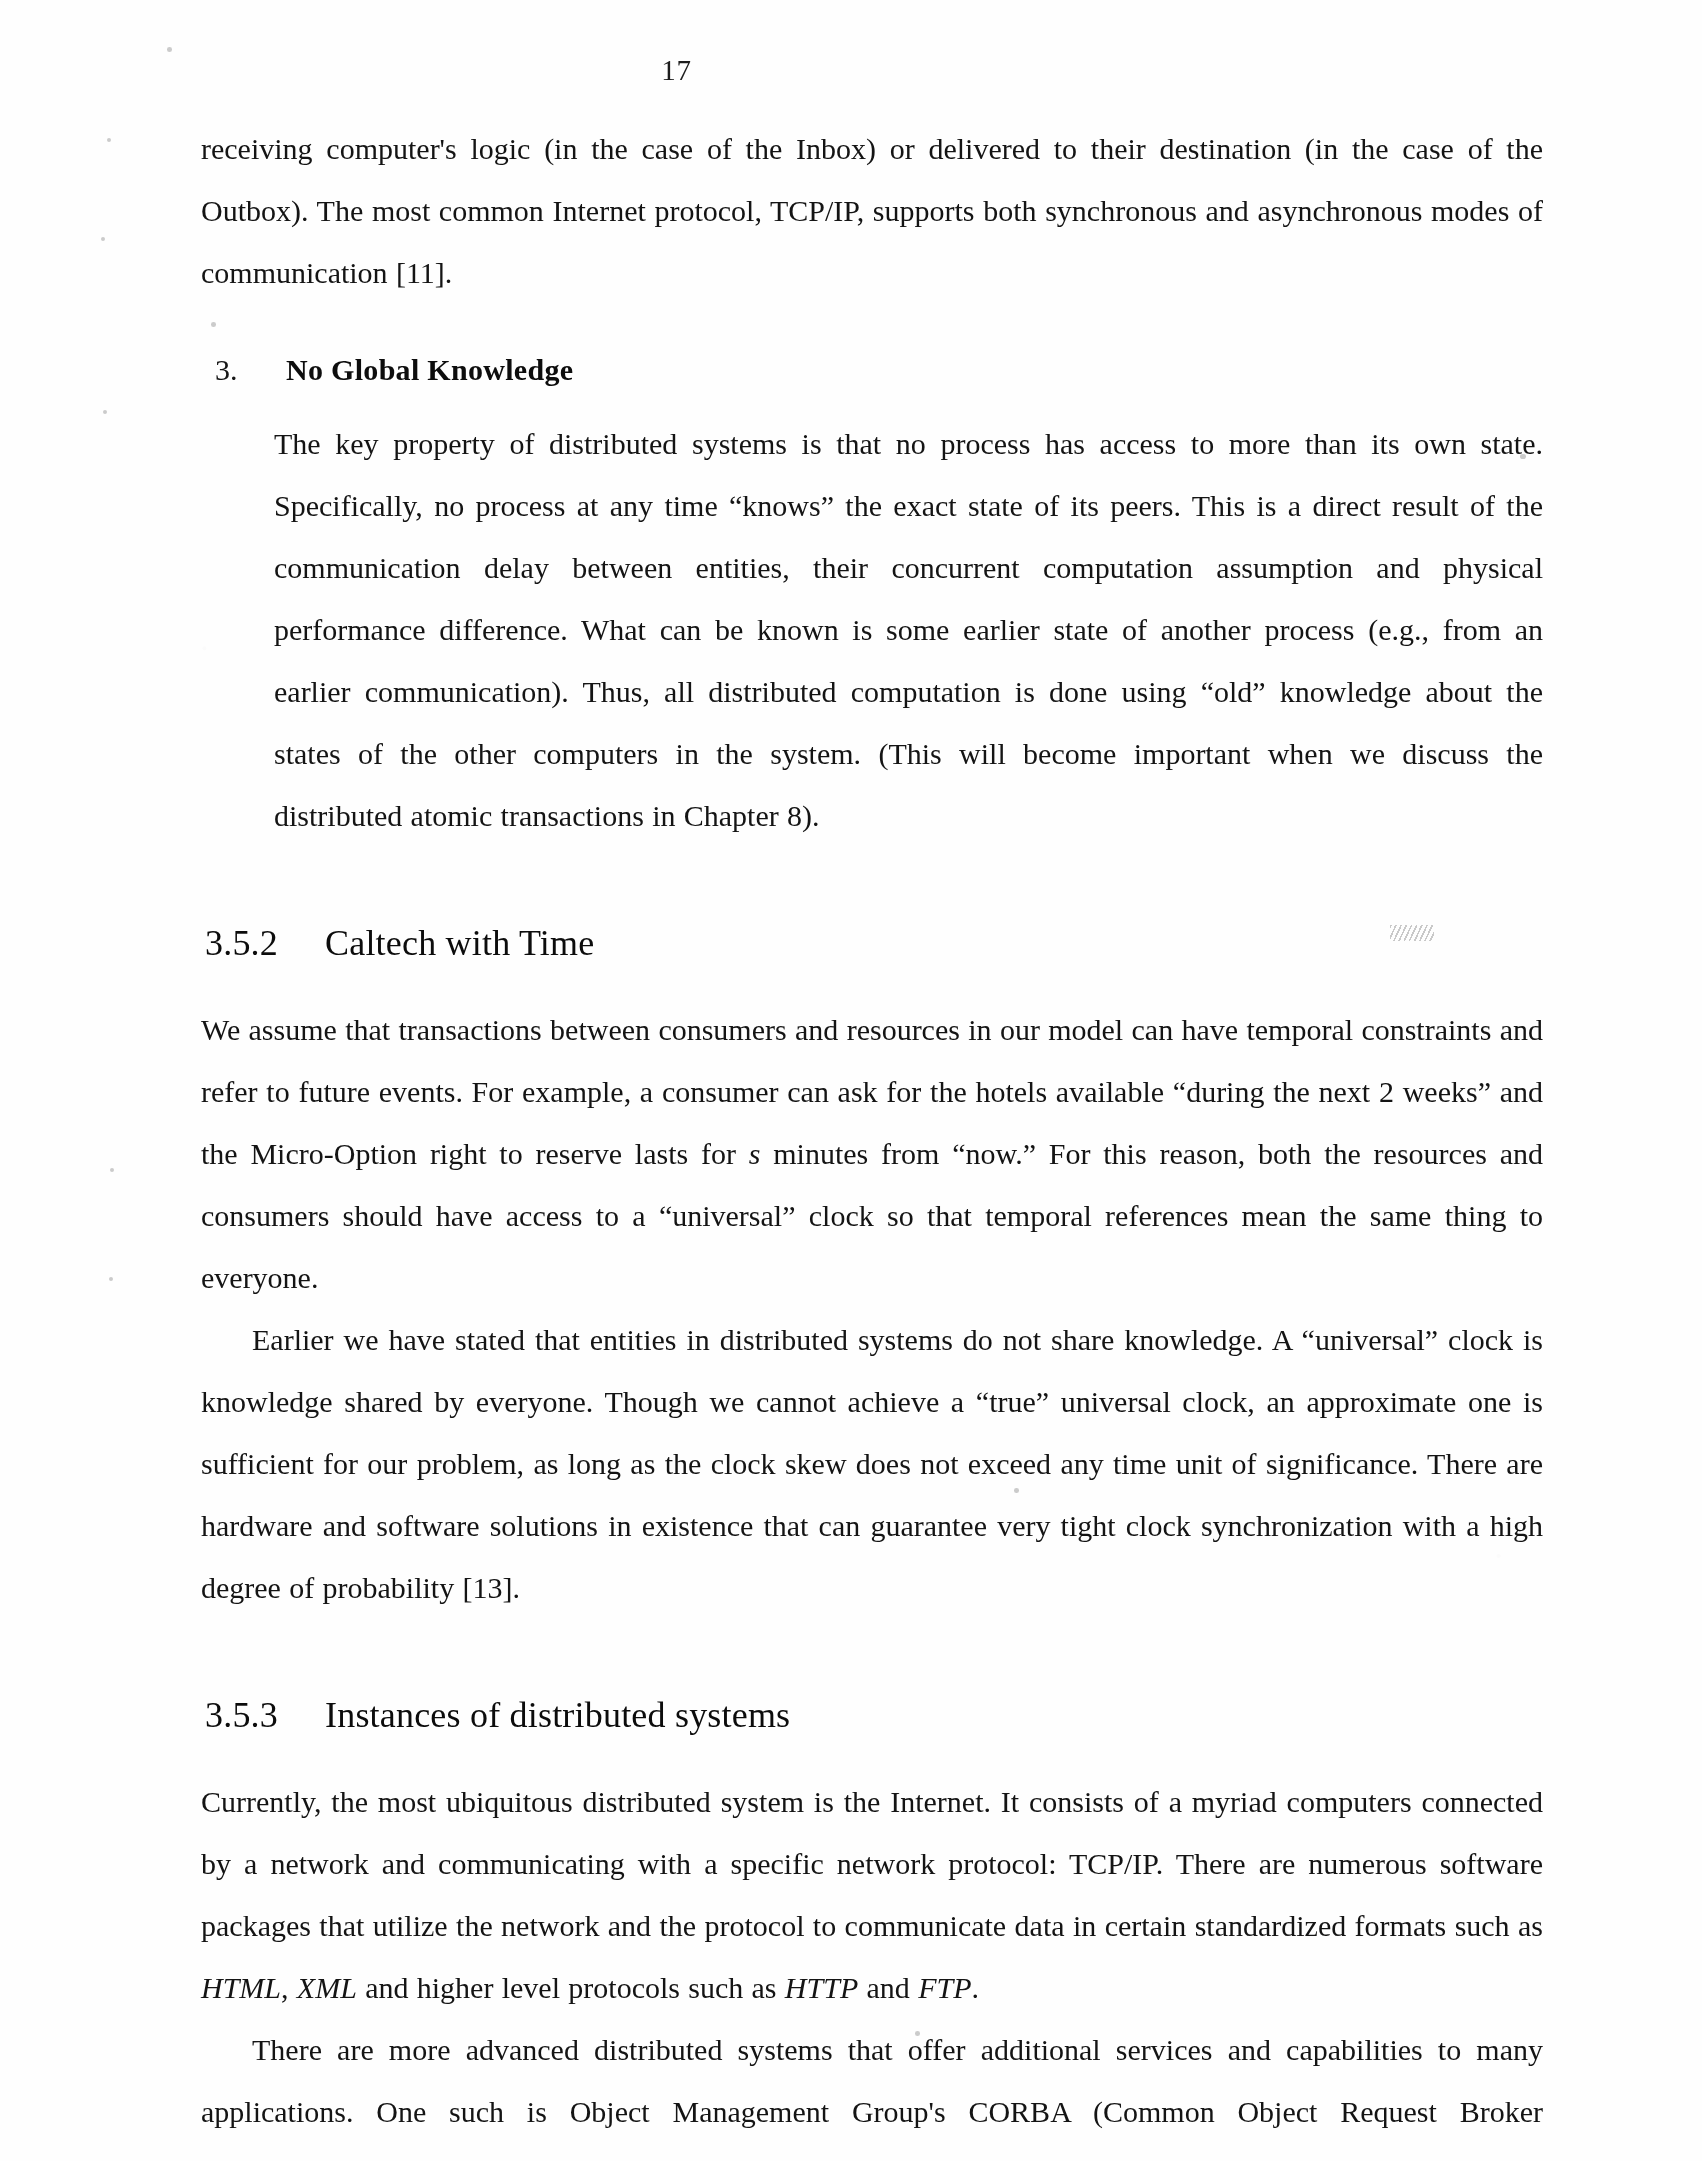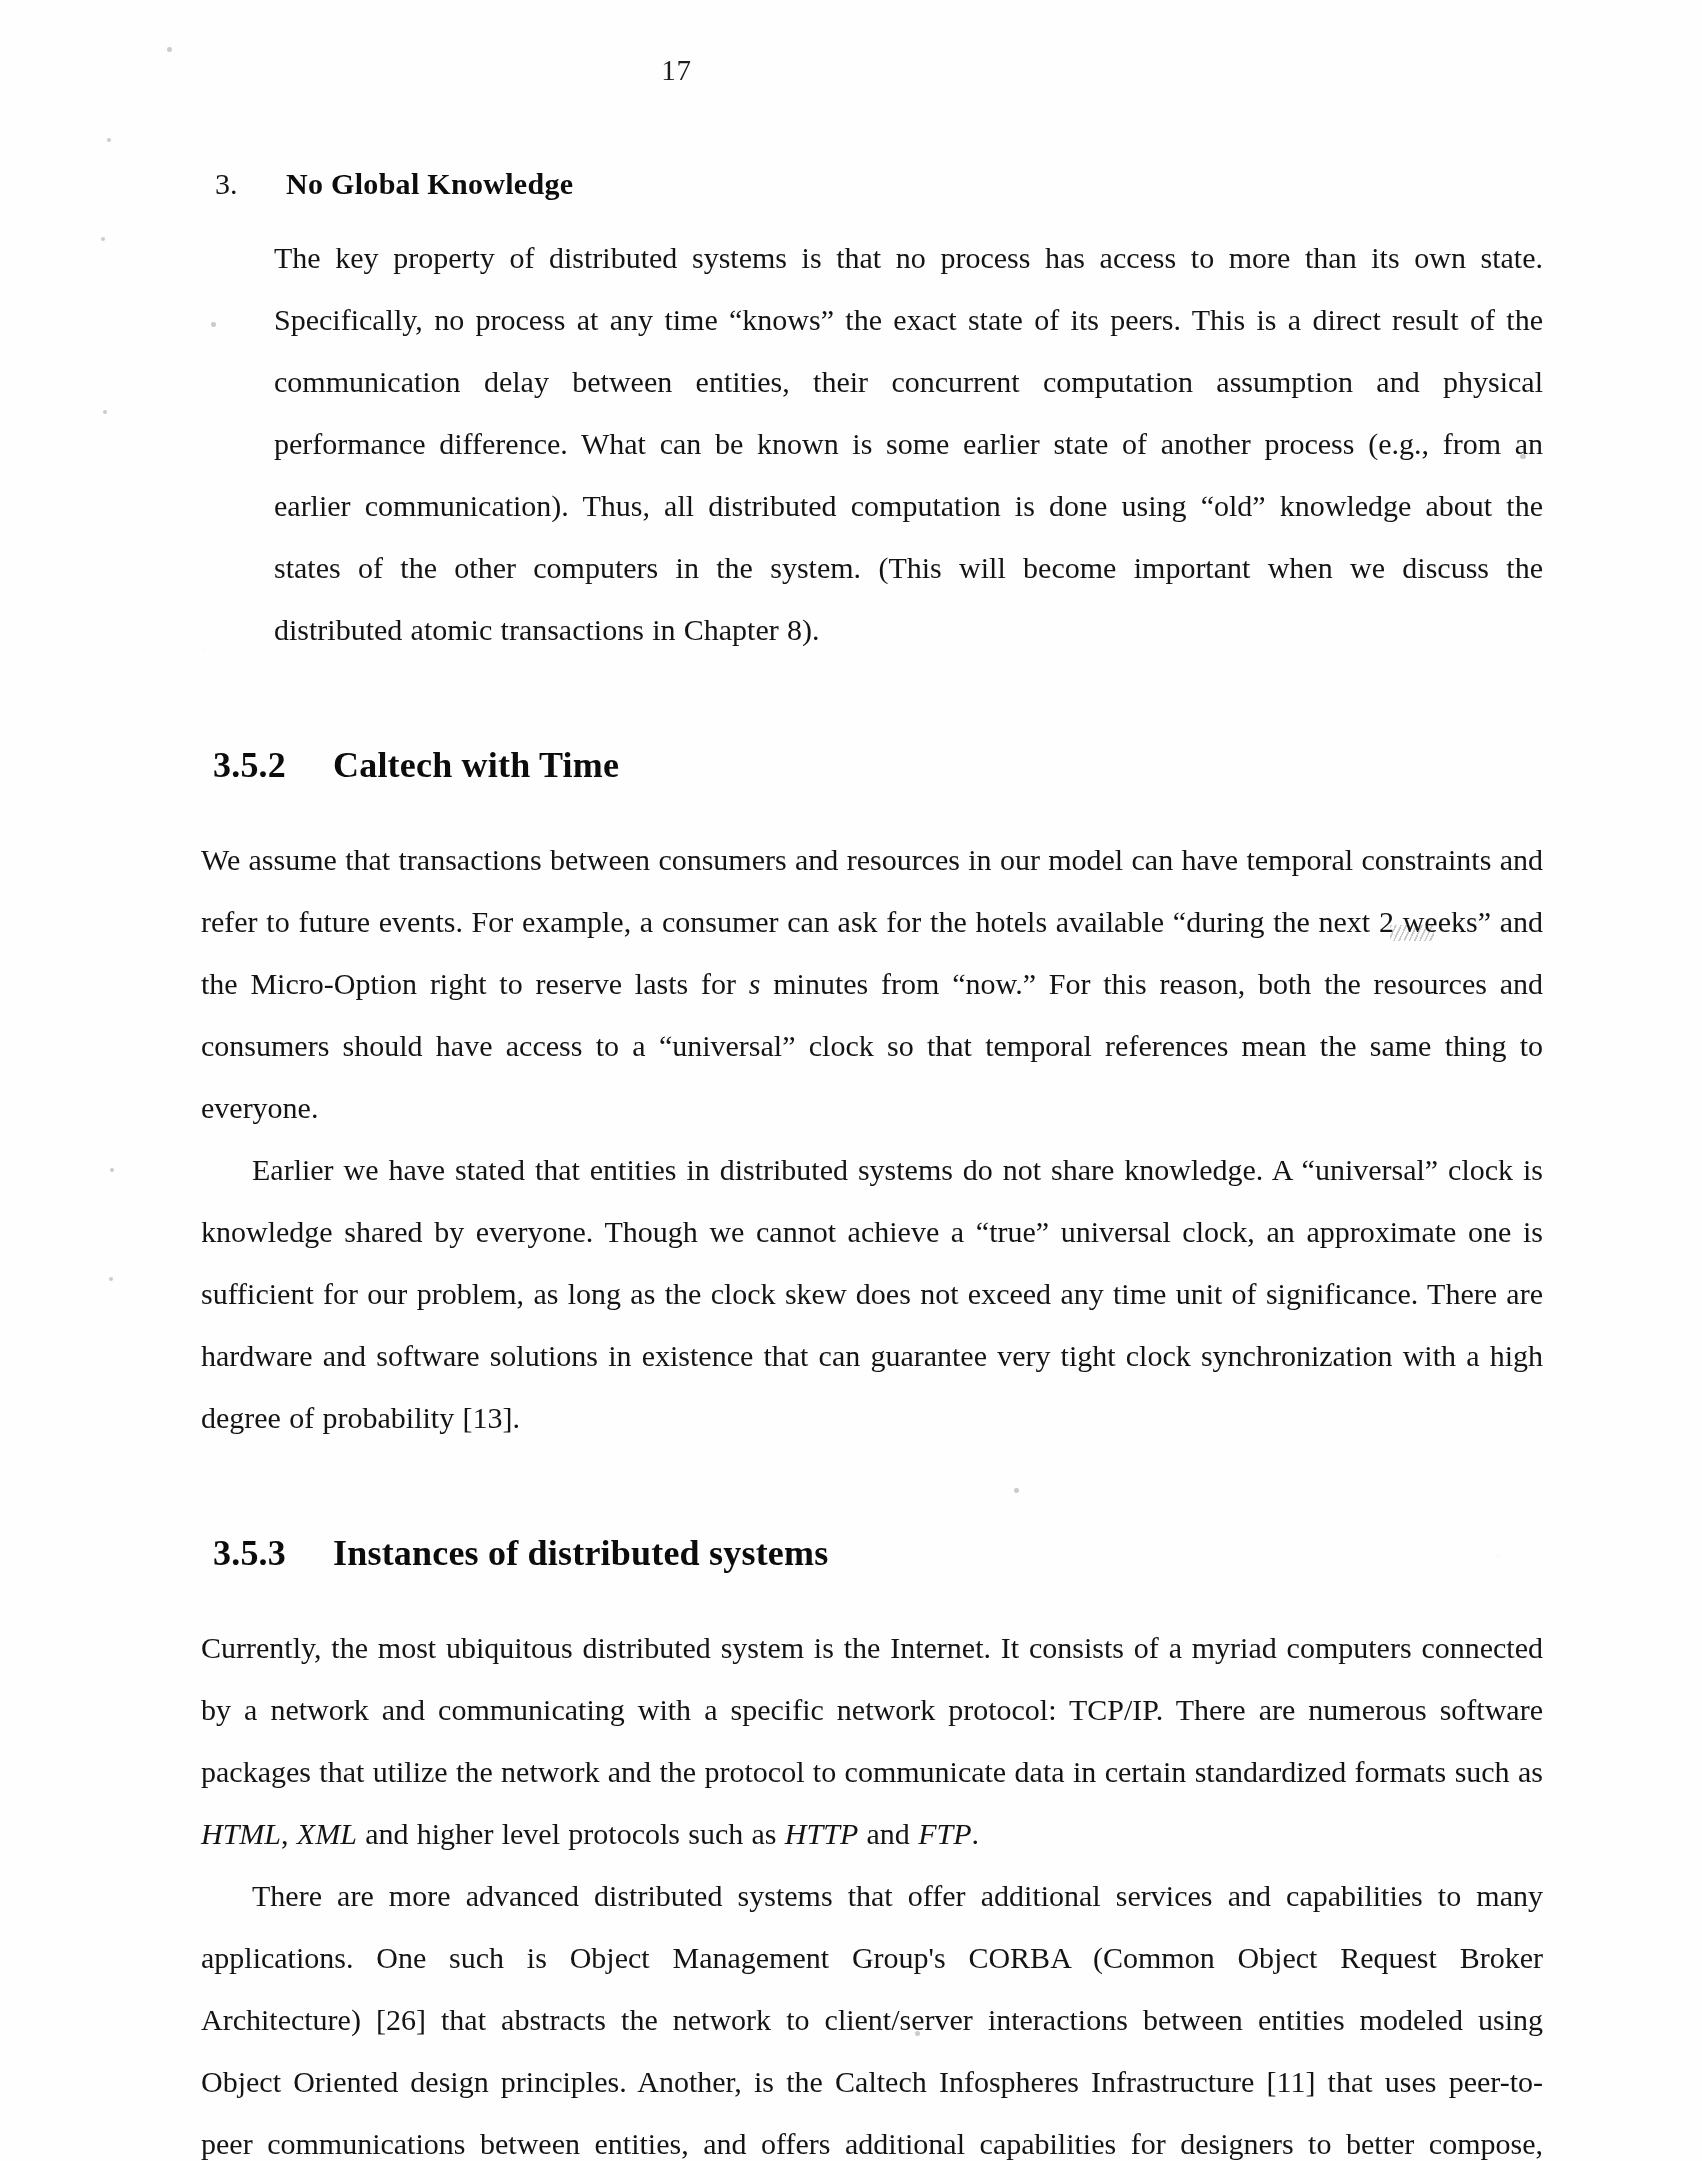--- a/index.html
+++ b/index.html
@@ -90,24 +90,24 @@
     font-weight: bold;
     letter-spacing: 0.3px;
     color: #0d0d0d;
   }
   .listblock p.body {
     margin-top: 3.2px;
   }
 
   
   h3.section {
-    margin: 12px;
+    margin: 4px;
     font-size: 36px;
     line-height: 49px;
-    font-weight: bold;
+    font-weight: normal;
     color: #0c0c0c;
     letter-spacing: 0.2px;
     display: flex;
     align-items: baseline;
   }
   h3.section .secnum {
     display: inline-block;
     min-width: 120px;
   }
 
@@ -146,20 +146,21 @@
     <div class="speck" style="left:110px; top:1168px; width:4px; height:4px;"></div>
     <div class="speck" style="left:109px; top:1277px; width:4px; height:4px;"></div>
     <div class="speck" style="left:1014px; top:1488px; width:4.7px; height:4.7px;"></div>
     <div class="speck" style="left:915px; top:2031px; width:4.7px; height:4.7px;"></div>
     <div class="smudge" style="left:1390px; top:925px; width:44px; height:16px;"></div>
 
     <div class="folio">17</div>
 
     <div class="column">
 
+      <p class="body">receiving computer's logic (in the case of the Inbox) or delivered to their destination (in the case of the Outbox). The most common Internet protocol, TCP/IP, supports both synchronous and asynchronous modes of communication [11].</p>
 
       <div class="listblock">
         <span class="num">3.</span>
         <h4>No Global Knowledge</h4>
         <p class="body">The key property of distributed systems is that no process has access to more than its own state. Specifically, no process at any time “knows” the exact state of its peers. This is a direct result of the communication delay between entities, their concurrent computation assumption and physical performance difference. What can be known is some earlier state of another process (e.g., from an earlier communication). Thus, all distributed computation is done using “old” knowledge about the states of the other computers in the system. (This will become important when we discuss the distributed atomic transactions in Chapter 8).</p>
       </div>
 
       <div class="gap-before-section"></div>
       <h3 class="section">
         <span class="secnum">3.5.2</span>

